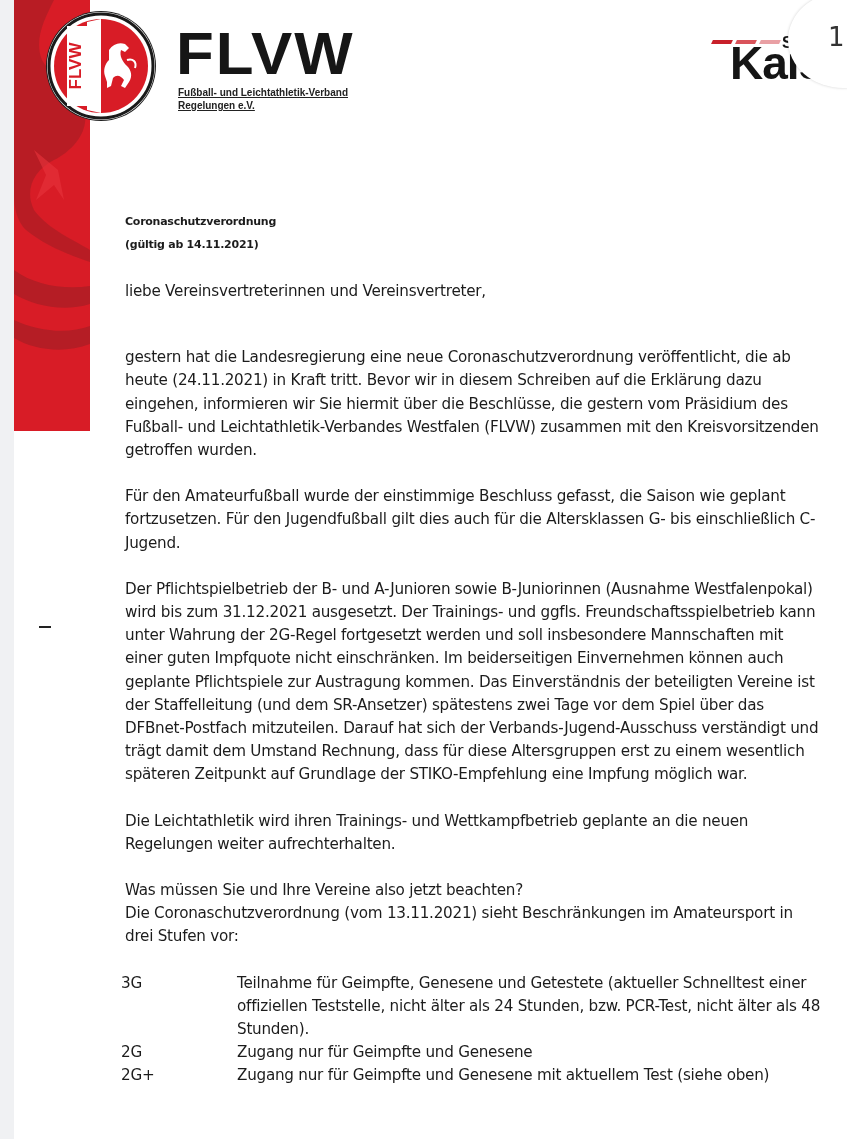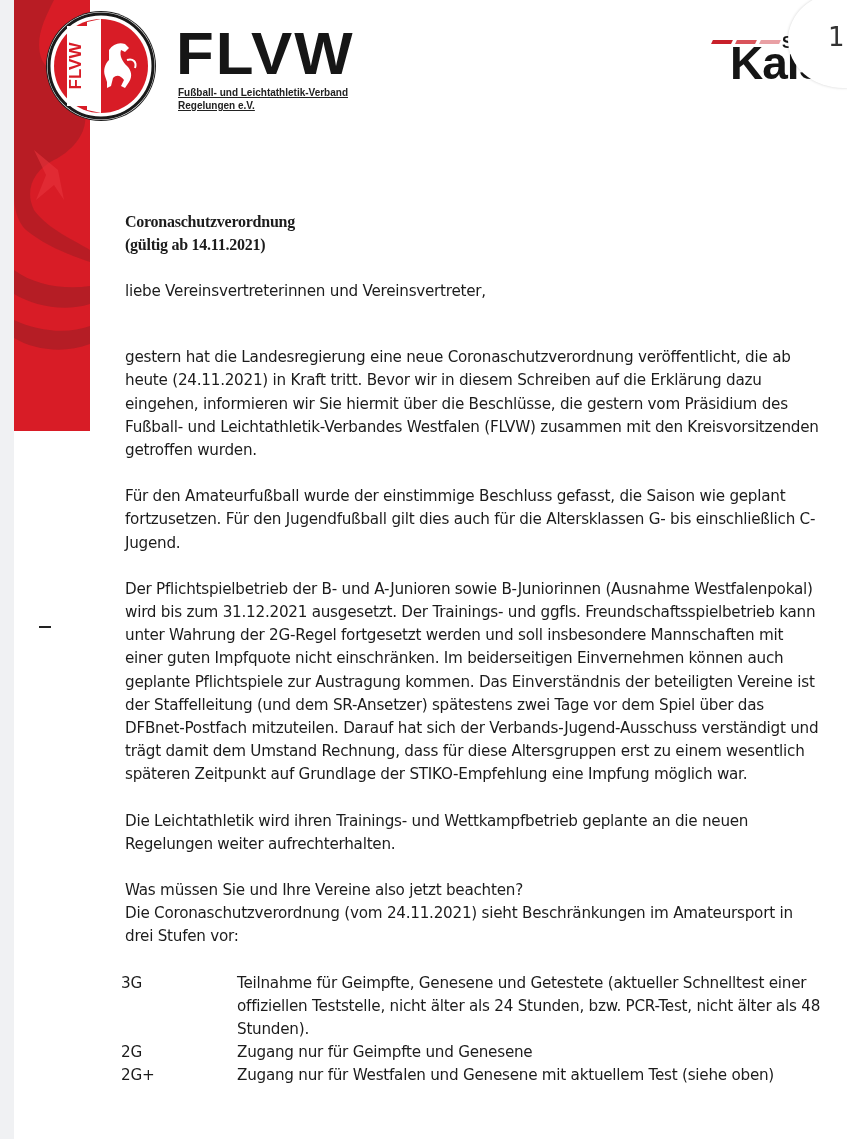--- a/index.html
+++ b/index.html
@@ -62,21 +62,21 @@
   }
   .side-mark {
     position: absolute; left: 39px; top: 626px; width: 12px; height: 2px; background: #222;
   }
   .content {
     position: absolute; left: 125px; top: 210px; width: 700px;
     font-family: "DejaVu Sans", sans-serif; font-size: 15.2px; line-height: 23.2px;
     color: #1c1c1c; letter-spacing: -0.25px;
   }
   .content p { margin: 0; }
-  .title { font-weight: bold; font-size: 16px; line-height: 23px; font-family: Liberation Serif, serif; }
+  .title { font-weight: bold; font-size: 11px; line-height: 23px; }
   .gap-title { height: 24px; }
   .gap { height: 23px; }
   .levels { margin-left: -4px; }
   .level { display: flex; }
   .level .code { width: 116px; flex: none; }
   .level .desc { flex: 1; }
 </style>
 </head>
 <body>
 
@@ -132,29 +132,29 @@
   <div class="gap" style="height:20px"></div>
   <p>gestern hat die Landesregierung eine neue Coronaschutzverordnung veröffentlicht, die ab heute (24.11.2021) in Kraft tritt. Bevor wir in diesem Schreiben auf die Erklärung dazu eingehen, informieren wir Sie hiermit über die Beschlüsse, die gestern vom Präsidium des Fußball- und Leichtathletik-Verbandes Westfalen (FLVW) zusammen mit den Kreisvorsitzenden getroffen wurden.</p>
   <div class="gap"></div>
   <p>Für den Amateurfußball wurde der einstimmige Beschluss gefasst, die Saison wie geplant fortzusetzen. Für den Jugendfußball gilt dies auch für die Altersklassen G- bis einschließlich C-Jugend.</p>
   <div class="gap"></div>
   <p>Der Pflichtspielbetrieb der B- und A-Junioren sowie B-Juniorinnen (Ausnahme Westfalenpokal) wird bis zum 31.12.2021 ausgesetzt. Der Trainings- und ggfls. Freundschaftsspielbetrieb kann unter Wahrung der 2G-Regel fortgesetzt werden und soll insbesondere Mannschaften mit einer guten Impfquote nicht einschränken. Im beiderseitigen Einvernehmen können auch geplante Pflichtspiele zur Austragung kommen. Das Einverständnis der beteiligten Vereine ist der Staffelleitung (und dem SR-Ansetzer) spätestens zwei Tage vor dem Spiel über das DFBnet-Postfach mitzuteilen. Darauf hat sich der Verbands-Jugend-Ausschuss verständigt und trägt damit dem Umstand Rechnung, dass für diese Altersgruppen erst zu einem wesentlich späteren Zeitpunkt auf Grundlage der STIKO-Empfehlung eine Impfung möglich war.</p>
   <div class="gap"></div>
   <p>Die Leichtathletik wird ihren Trainings- und Wettkampfbetrieb geplante an die neuen Regelungen weiter aufrechterhalten.</p>
   <div class="gap"></div>
   <p>Was müssen Sie und Ihre Vereine also jetzt beachten?</p>
-  <p>Die Coronaschutzverordnung (vom 24.11.2021) sieht Beschränkungen im Amateursport in drei Stufen vor:</p>
+  <p>Die Coronaschutzverordnung (vom 13.11.2021) sieht Beschränkungen im Amateursport in drei Stufen vor:</p>
   <div class="gap"></div>
   <div class="levels">
     <div class="level">
       <span class="code">3G</span>
       <span class="desc">Teilnahme für Geimpfte, Genesene und Getestete (aktueller Schnelltest einer offiziellen Teststelle, nicht älter als 24 Stunden, bzw. PCR-Test, nicht älter als 48 Stunden).</span>
     </div>
     <div class="level">
       <span class="code">2G</span>
       <span class="desc">Zugang nur für Geimpfte und Genesene</span>
     </div>
     <div class="level">
       <span class="code">2G+</span>
-      <span class="desc">Zugang nur für Westfalen und Genesene mit aktuellem Test (siehe oben)</span>
+      <span class="desc">Zugang nur für Geimpfte und Genesene mit aktuellem Test (siehe oben)</span>
     </div>
   </div>
 </div>
 
 </body></html>

